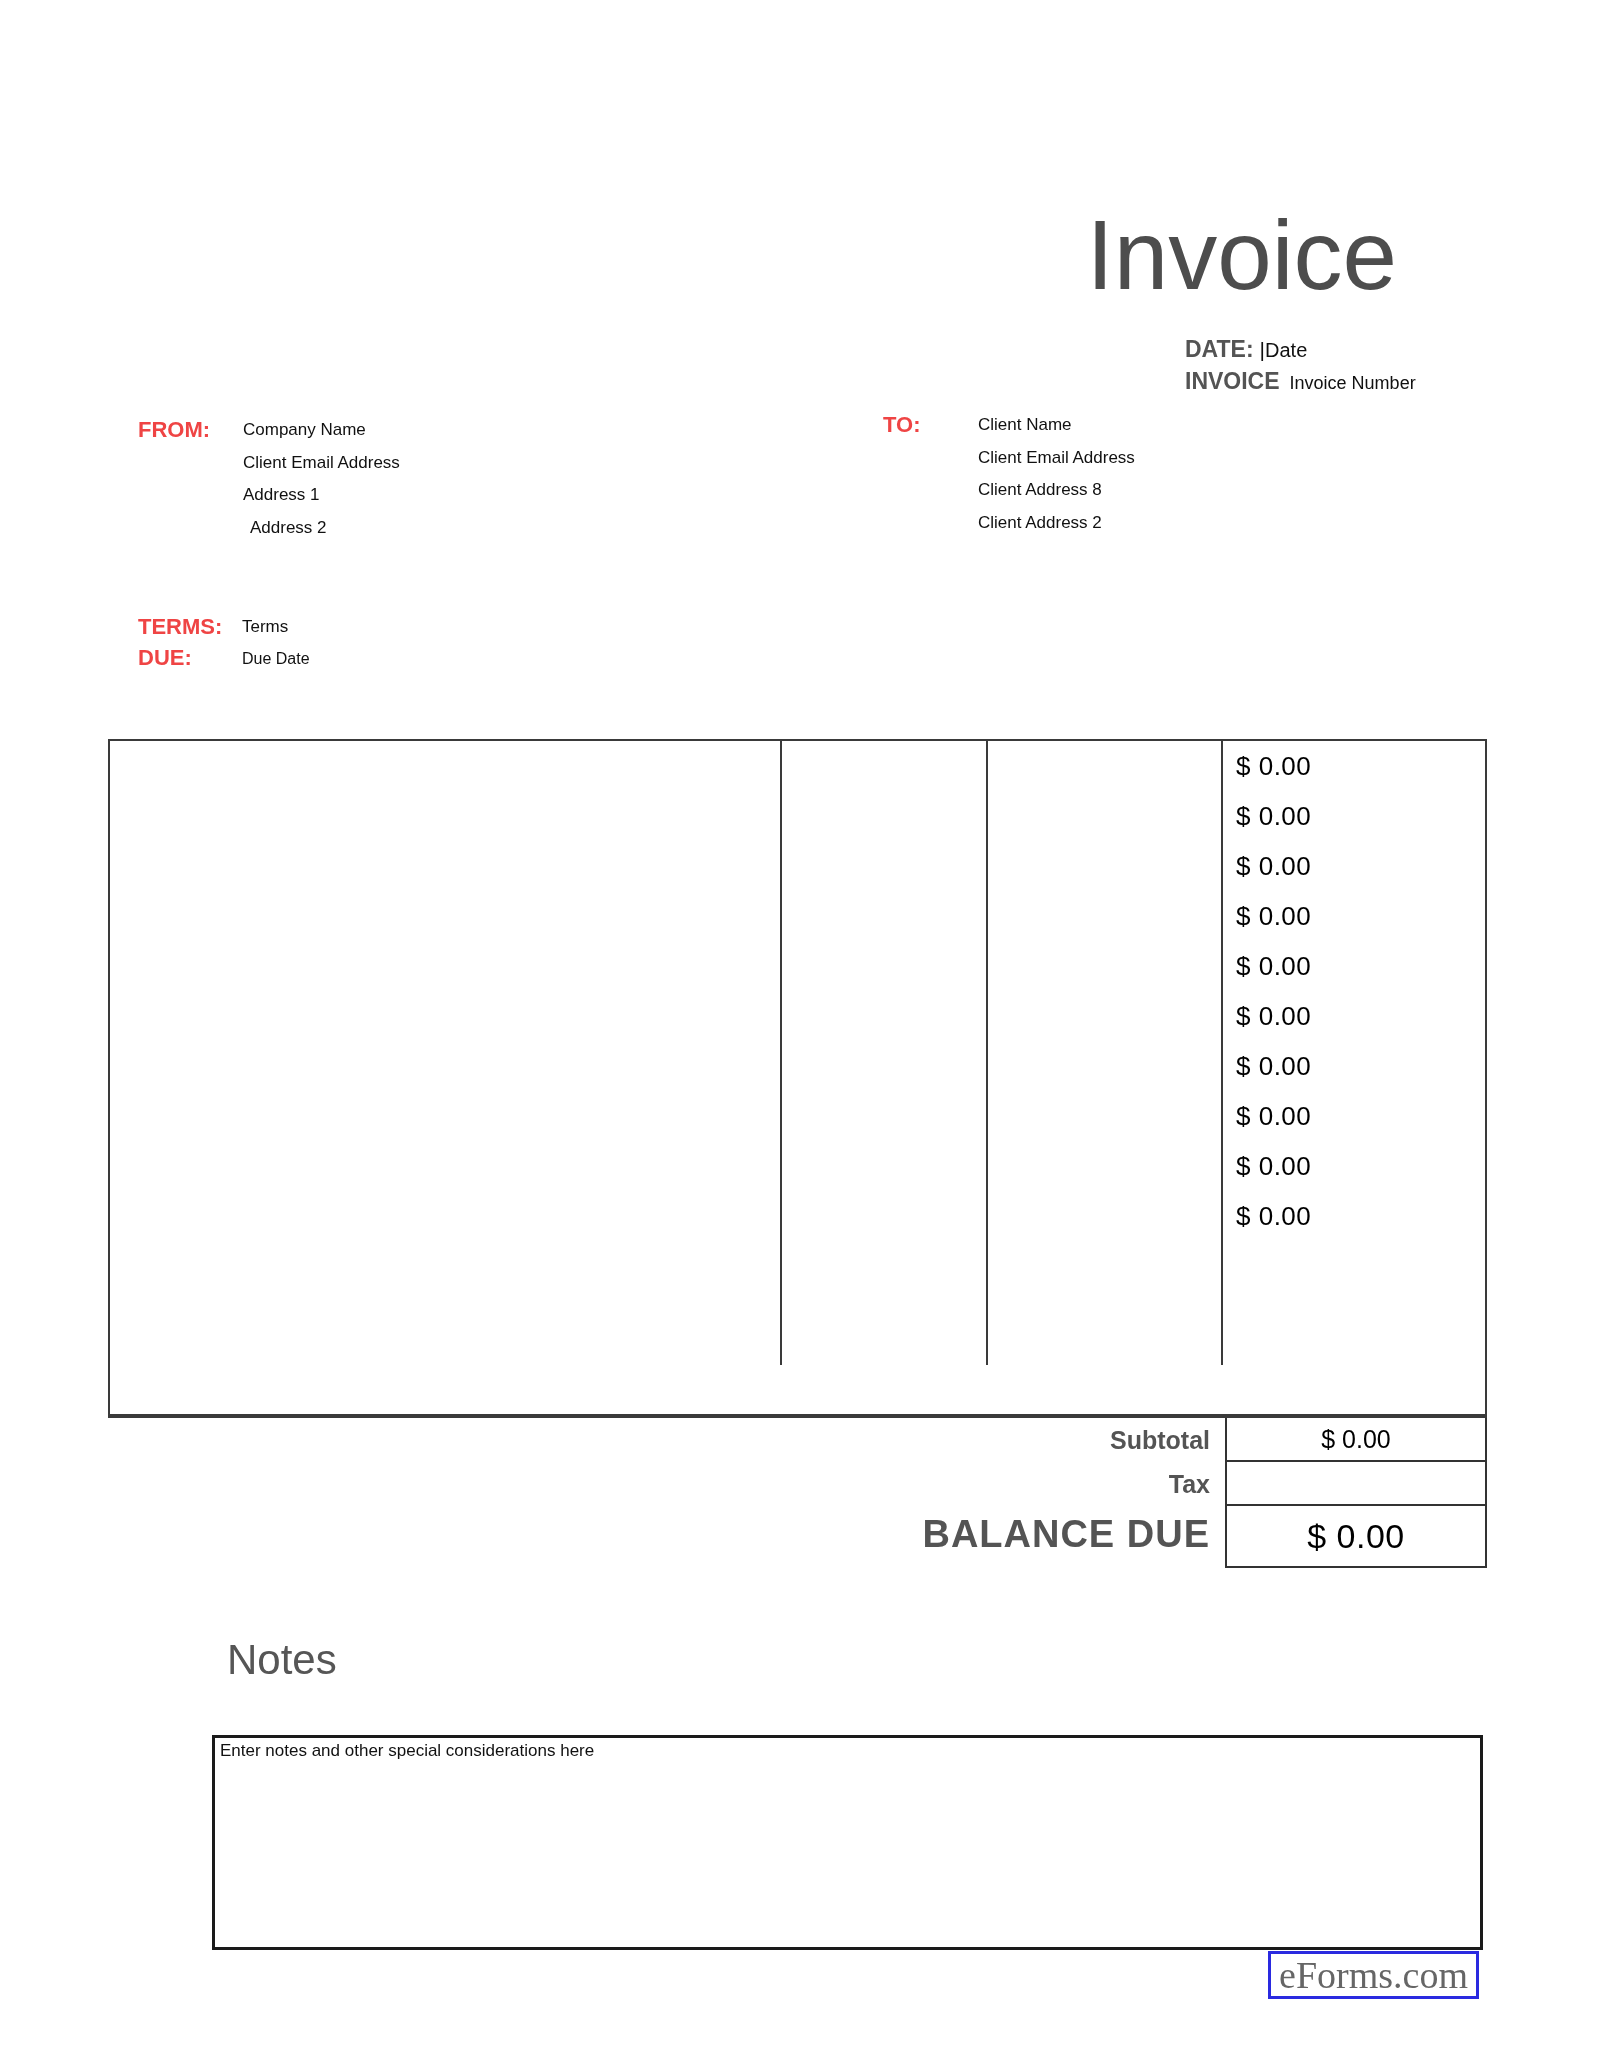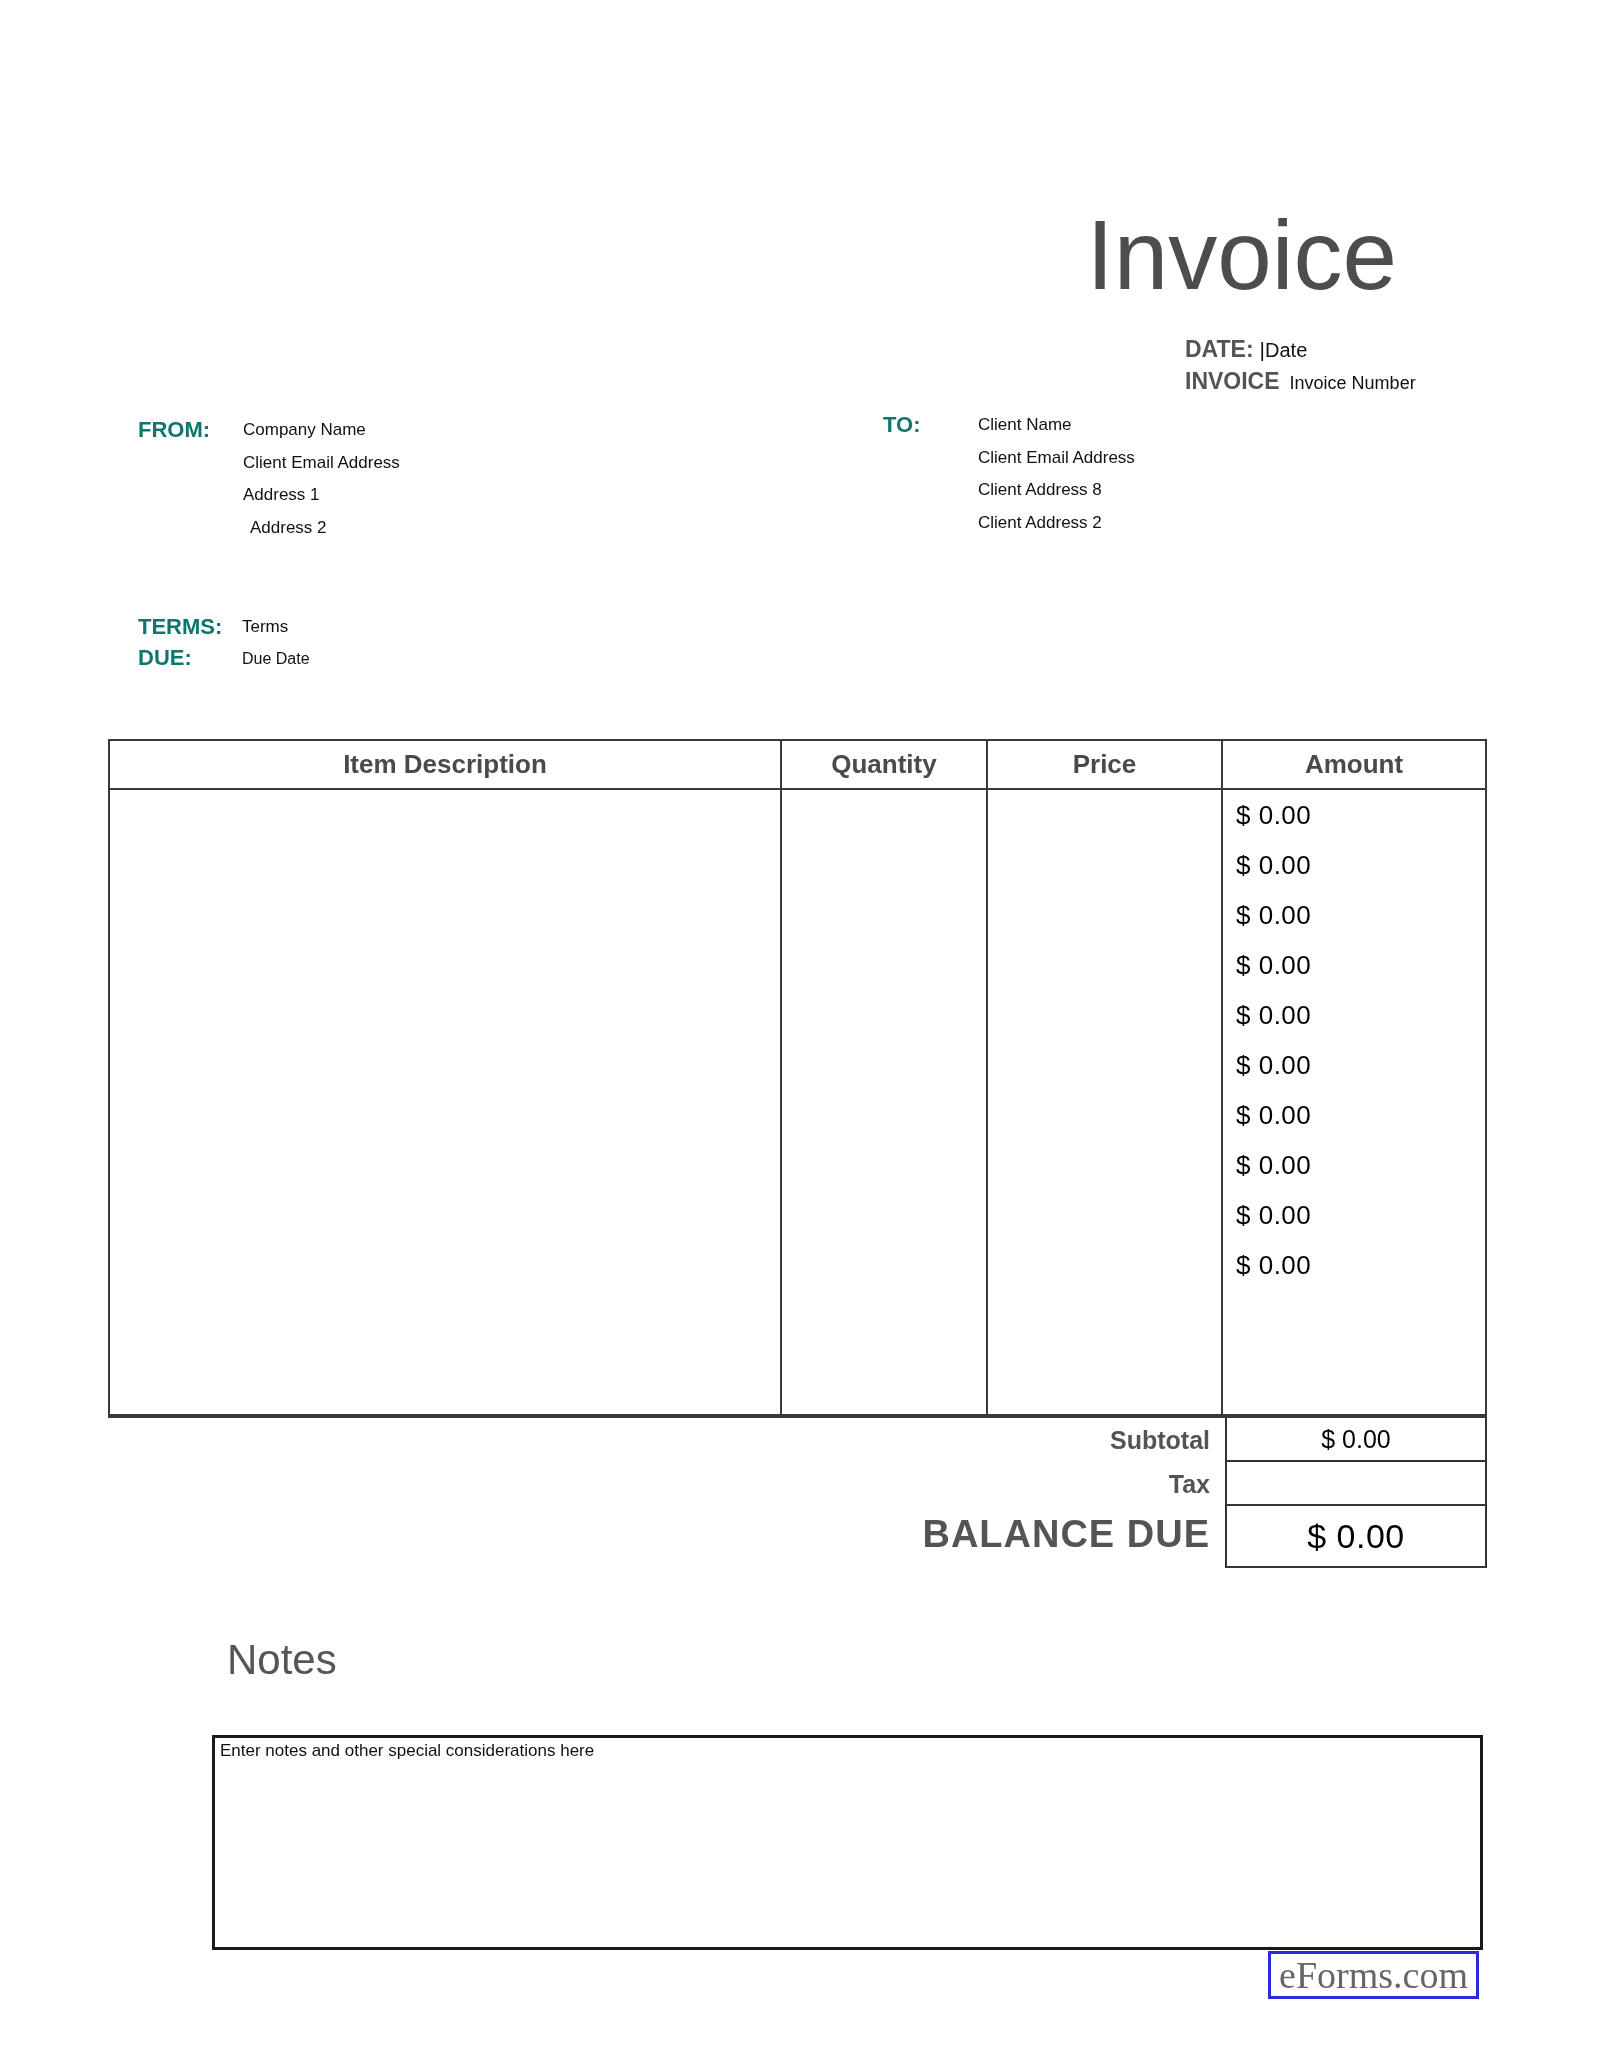--- a/index.html
+++ b/index.html
@@ -23,21 +23,21 @@
   
   .meta { position:absolute; left:1185px; top:336px; }
   .meta-row { display:flex; align-items:baseline; white-space:nowrap; }
   .meta-row + .meta-row { margin-top:5px; }
   .meta-label { font-size:23px; font-weight:700; color:#545454; }
   .date-caret { font-size:21px; color:#111; margin-left:6px; font-weight:300; }
   .date-value { font-size:20px; color:#111; }
   .invoice-value { font-size:18px; color:#111; margin-left:10px; }
 
   
-  .block-label { position:absolute; font-size:22px; font-weight:700; color:#0f766e; }
+  .block-label { position:absolute; font-size:22px; font-weight:700; color:#ef4444; }
   .from-label { left:138px; top:417px; }
   .to-label   { left:883px; top:412px; }
   .addr-lines { position:absolute; font-size:17px; color:#111; }
   .from-lines { left:243px; top:414px; }
   .to-lines   { left:978px; top:409px; }
   .addr-lines .line { height:32.5px; display:flex; align-items:center; }
   .from-lines .line:nth-child(4) { padding-left:7px; }
 
   
   .terms-label { left:138px; top:614px; }
@@ -147,26 +147,20 @@
     <div class="line">Client Address 8</div>
     <div class="line">Client Address 2</div>
   </div>
 
   <div class="block-label terms-label">TERMS:</div>
   <div class="small-value terms-value">Terms</div>
   <div class="block-label due-label">DUE:</div>
   <div class="small-value due-value">Due Date</div>
 
   <div class="items-table">
-    <div class="tbl-header">
-      <div class="th">Item Description</div>
-      <div class="th">Quantity</div>
-      <div class="th">Price</div>
-      <div class="th">Amount</div>
-    </div>
     <div class="tbl-body">
       <div class="td-col"></div>
       <div class="td-col"></div>
       <div class="td-col"></div>
       <div class="td-col amount-col">
         <div class="amt-row">$ 0.00</div>
         <div class="amt-row">$ 0.00</div>
         <div class="amt-row">$ 0.00</div>
         <div class="amt-row">$ 0.00</div>
         <div class="amt-row">$ 0.00</div>

